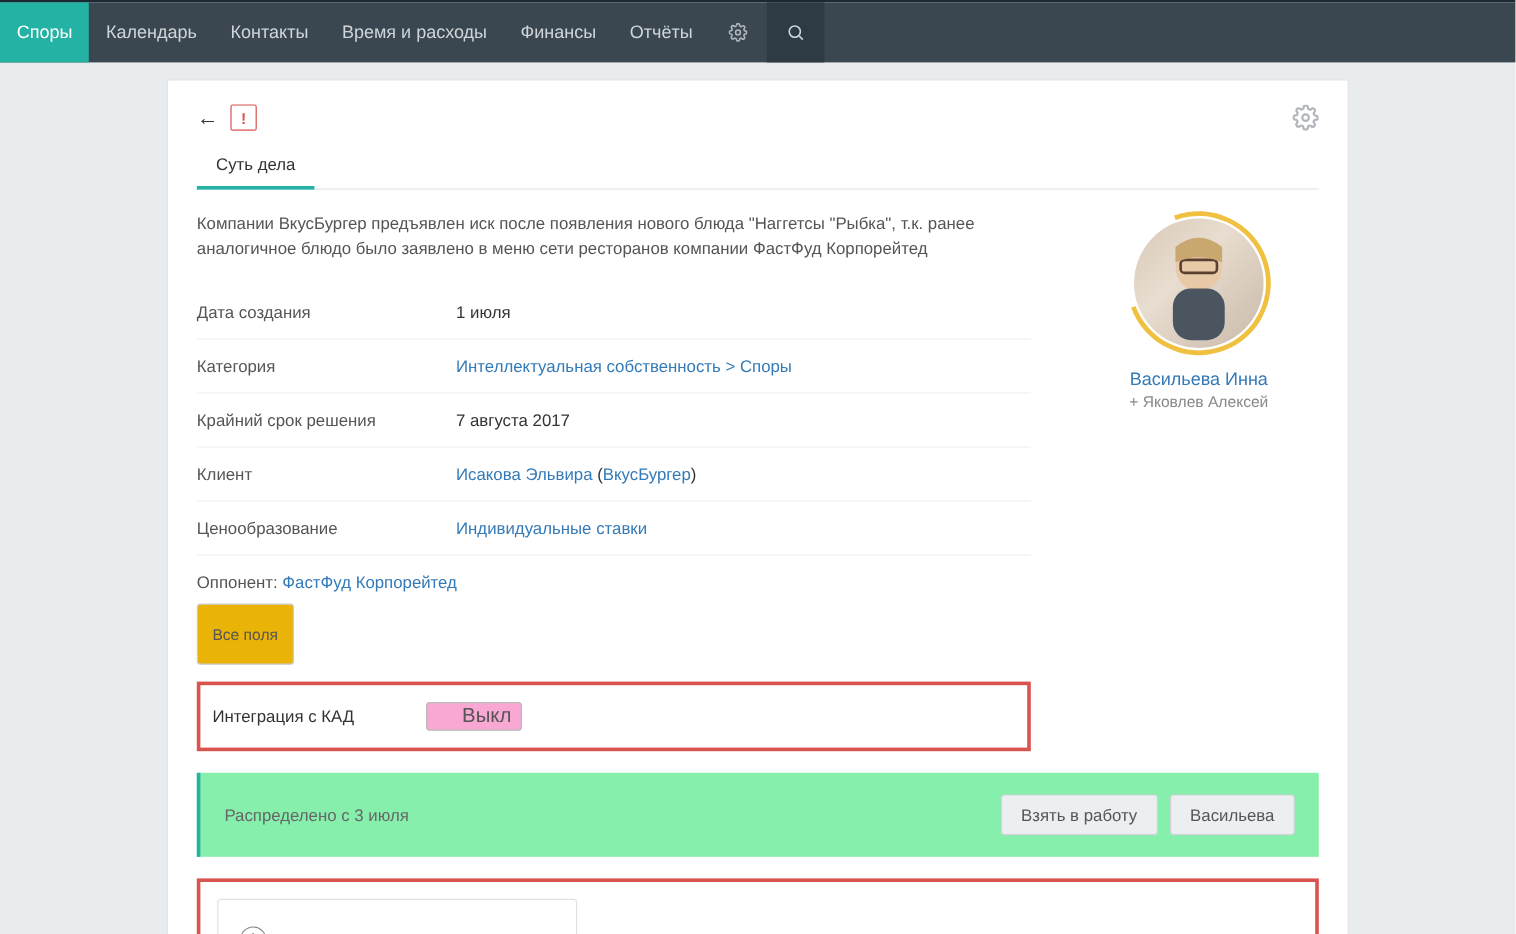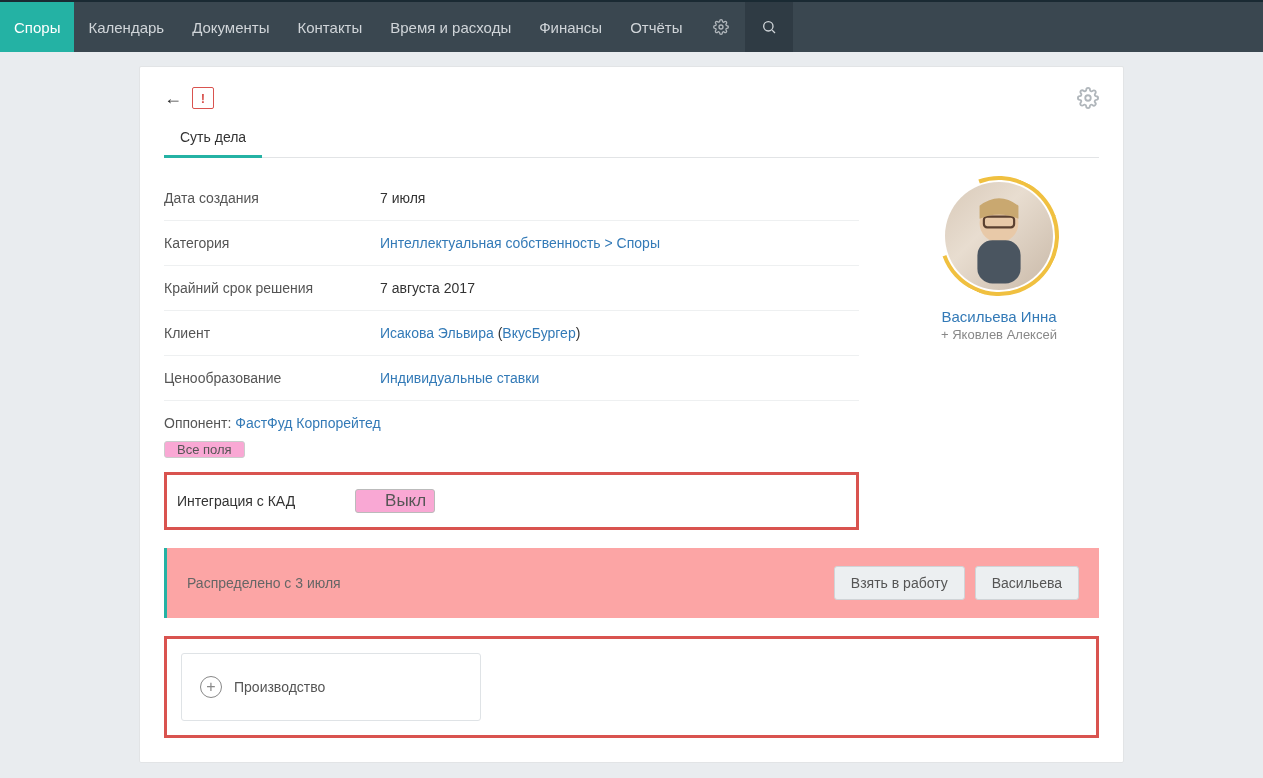--- a/index.html
+++ b/index.html
@@ -24,46 +24,45 @@
 .body-row { display:flex; gap: 40px; }
 .main-col { flex: 1; }
 .side-col { width: 200px; text-align: center; }
 .desc { color: #555; line-height: 1.5; margin-bottom: 20px; }
 .field-row { display:flex; padding: 14px 0; border-bottom: 1px solid #eef0f1; gap: 41px; }
 .field-row:last-of-type { border-bottom: none; }
 .field-label { width: 175px; color: #555; }
 .field-value { color: #333; }
 .link { color: #337ab7; cursor: pointer; }
 .opponent-row { margin-top: 14px; color: #555; }
-.all-fields-btn { margin-top: 10px; display:inline-block; padding: 0 12px; border:1px solid #ccc; border-radius:3px; background:#f9a8d4; font-size: 13px; color:#555; cursor:pointer; }
+.all-fields-btn { margin-top: 10px; display:inline-block; padding: 17px 12px; border:1px solid #ccc; border-radius:3px; background:#eab308; font-size: 13px; color:#555; cursor:pointer; }
 .highlight-box { border: 3px solid #d9534f; padding: 14px 10px; margin-top: 14px; display:flex; align-items:center; gap: 60px; }
 .toggle { display:inline-flex; align-items:center; border:1px solid #bbb; border-radius: 3px; min-width: 80px; height: 24px; background:#f9a8d4; justify-content:flex-end; padding: 0 8px; font-size: 17px; color:#555; cursor:pointer; }
 .avatar-wrap { position:relative; width:120px; height:120px; margin: 0 auto 12px; }
 .avatar-ring { position:absolute; inset:0; border: 4px solid #f0c040; border-left-color: transparent; border-radius: 50%; transform: rotate(25deg); }
 .avatar { position:absolute; inset:6px; border-radius:50%; background: linear-gradient(135deg,#d8c9b8 0%, #e8ddd0 40%, #c9b9a8 100%); display:flex; align-items:center; justify-content:center; overflow:hidden; }
 .avatar svg { width: 100%; height: 100%; }
 .person-name { color:#337ab7; cursor:pointer; font-size:15px; }
 .person-sub { color:#888; font-size:13px; margin-top:2px; }
-.status-bar { margin-top: 18px; background:#fca5a5; border-left: 3px solid #24b2a4; padding: 18px 20px; display:flex; align-items:center; }
+.status-bar { margin-top: 18px; background:#86efac; border-left: 3px solid #24b2a4; padding: 18px 20px; display:flex; align-items:center; }
 .status-text { color:#666; }
 .status-actions { margin-left:auto; display:flex; gap:10px; }
 .btn { padding: 8px 16px; border:1px solid #d0d4d7; border-radius:3px; background:#eceff1; color:#555; cursor:pointer; font-size:14px; }
 .prod-highlight { border:3px solid #d9534f; margin-top:18px; padding: 14px; }
 .prod-card { border:1px solid #dfe3e6; border-radius:3px; padding: 22px 18px; display:flex; align-items:center; gap:12px; max-width: 300px; cursor:pointer; color:#555; }
 .plus-circle { width:22px; height:22px; border:1.5px solid #888; border-radius:50%; display:flex; align-items:center; justify-content:center; color:#888; font-size:16px; line-height:1; }
 svg { display:block; }
 </style>
 </head>
 <body>
 
 <div class="topbar"></div>
 <nav class="navbar">
   <div class="nav-item active">Споры</div>
   <div class="nav-item">Календарь</div>
-  <div class="nav-item">Документы</div>
   <div class="nav-item">Контакты</div>
   <div class="nav-item">Время и расходы</div>
   <div class="nav-item">Финансы</div>
   <div class="nav-item">Отчёты</div>
   <div class="nav-item icon-only">
     <span>
       <svg width="16" height="16" viewBox="0 0 24 24" fill="none" stroke="#b0b6bb" stroke-width="2">
           <circle cx="12" cy="12" r="3"></circle>
           <path d="M19.4 15a1.7 1.7 0 0 0 .34 1.87l.06.06a2 2 0 1 1-2.83 2.83l-.06-.06a1.7 1.7 0 0 0-1.87-.34 1.7 1.7 0 0 0-1.03 1.56V21a2 2 0 1 1-4 0v-.09a1.7 1.7 0 0 0-1.11-1.56 1.7 1.7 0 0 0-1.87.34l-.06.06a2 2 0 1 1-2.83-2.83l.06-.06a1.7 1.7 0 0 0 .34-1.87 1.7 1.7 0 0 0-1.56-1.03H3a2 2 0 1 1 0-4h.09a1.7 1.7 0 0 0 1.56-1.11 1.7 1.7 0 0 0-.34-1.87l-.06-.06a2 2 0 1 1 2.83-2.83l.06.06a1.7 1.7 0 0 0 1.87.34h.08A1.7 1.7 0 0 0 10.12 3.1V3a2 2 0 1 1 4 0v.09a1.7 1.7 0 0 0 1.03 1.56 1.7 1.7 0 0 0 1.87-.34l.06-.06a2 2 0 1 1 2.83 2.83l-.06.06a1.7 1.7 0 0 0-.34 1.87v.08a1.7 1.7 0 0 0 1.56 1.03H21a2 2 0 1 1 0 4h-.09a1.7 1.7 0 0 0-1.56 1.03z"></path>
         </svg>
@@ -91,24 +90,25 @@
           </svg>
       </span>
     </div>
 
     <div class="tabs">
       <div class="tab active">Суть дела</div>
     </div>
 
     <div class="body-row">
       <div class="main-col">
+        <div class="desc">Компании ВкусБургер предъявлен иск после появления нового блюда "Наггетсы "Рыбка", т.к. ранее аналогичное блюдо было заявлено в меню сети ресторанов компании ФастФуд Корпорейтед</div>
 
         <div class="field-row">
           <div class="field-label">Дата создания</div>
-          <div class="field-value">7 июля</div>
+          <div class="field-value">1 июля</div>
         </div>
         <div class="field-row">
           <div class="field-label">Категория</div>
           <div class="field-value link">Интеллектуальная собственность &gt; Споры</div>
         </div>
         <div class="field-row">
           <div class="field-label">Крайний срок решения</div>
           <div class="field-value">7 августа 2017</div>
         </div>
         <div class="field-row">

